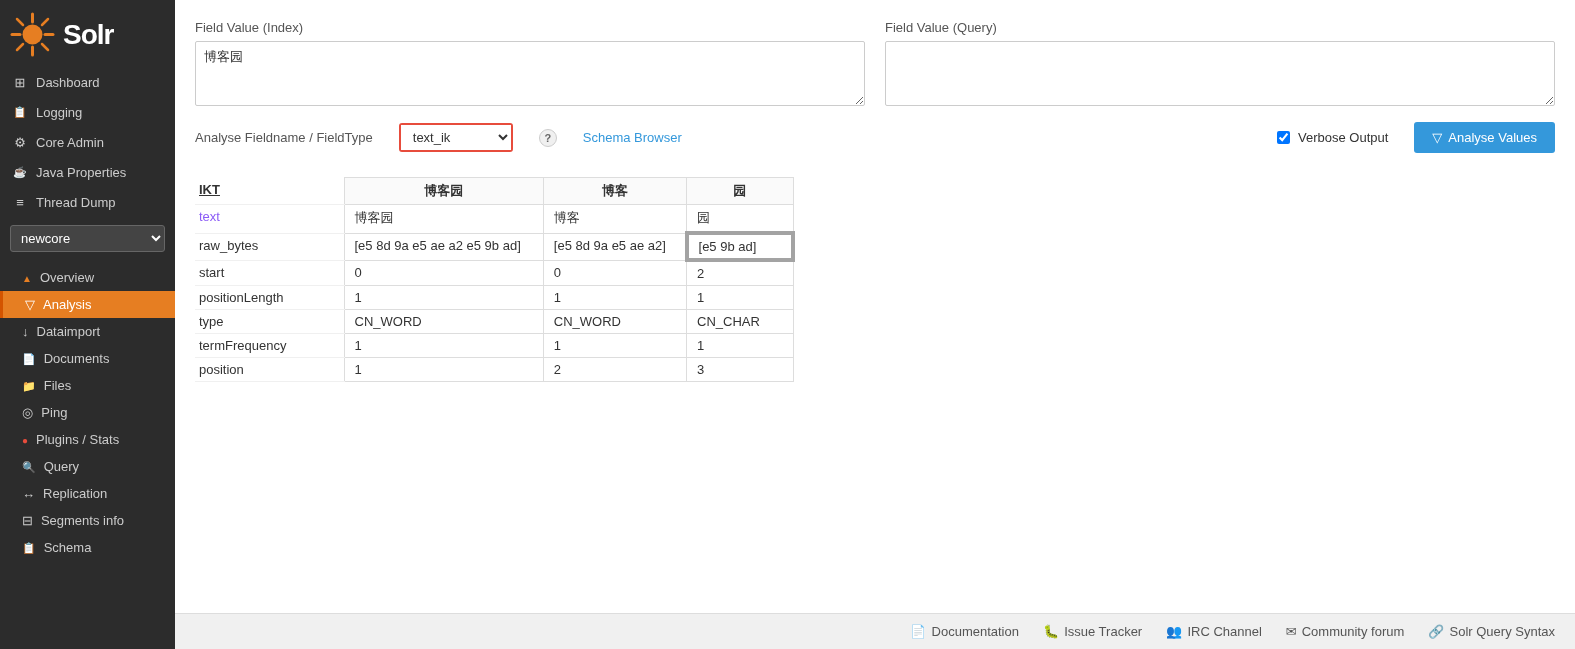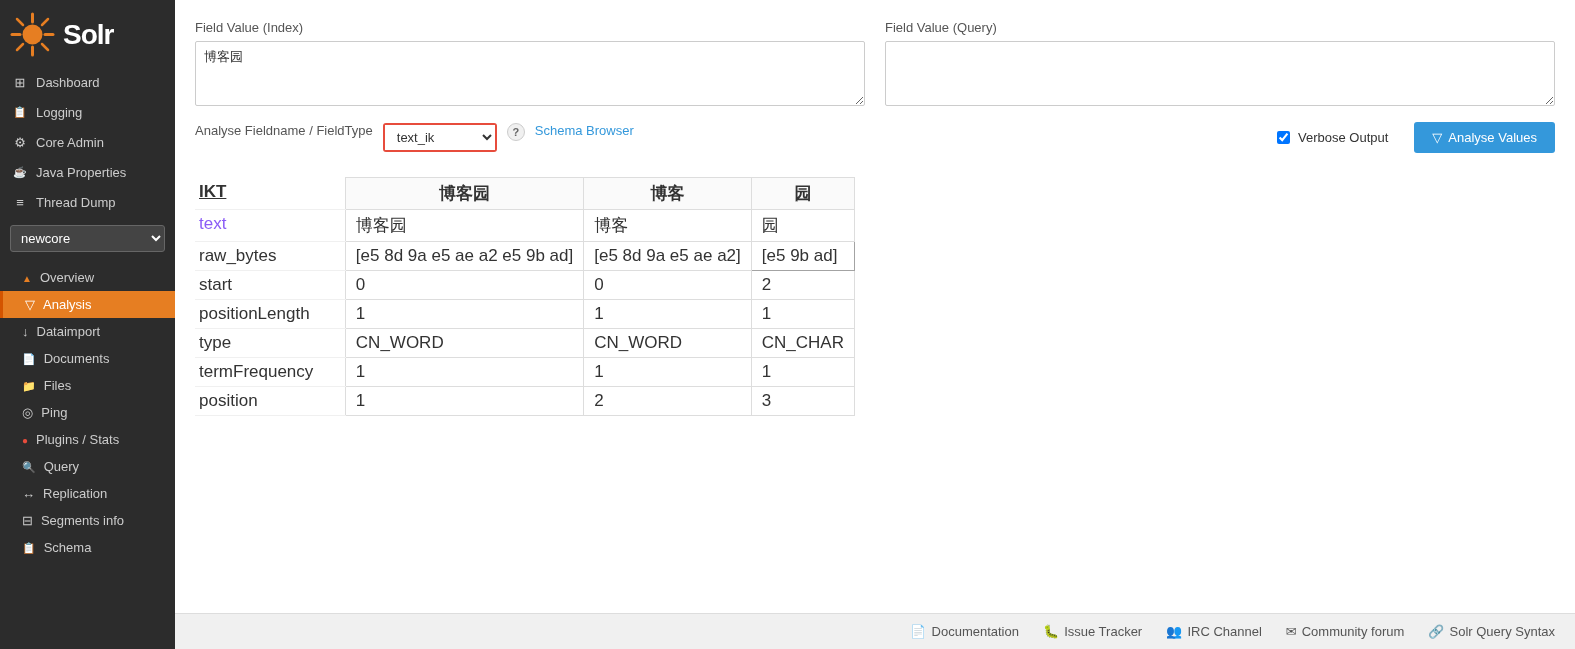--- a/index.html
+++ b/index.html
@@ -28,35 +28,35 @@
     .main { flex: 1; display: flex; flex-direction: column; overflow: hidden; }
     .content-area { flex: 1; padding: 20px; background: #fff; display: flex; flex-direction: column; gap: 16px; }
 
     
     .panels-row { display: flex; gap: 20px; }
     .panel { flex: 1; display: flex; flex-direction: column; gap: 6px; }
     .panel-label { font-size: 13px; color: #555; font-weight: normal; }
     .panel textarea { width: 100%; height: 65px; border: 1px solid #ccc; border-radius: 2px; padding: 6px 8px; font-size: 13px; resize: vertical; color: #333; font-family: Arial, sans-serif; }
 
     
-    .analyse-row { display: flex; align-items: flex-start; gap: 10px; flex-wrap: wrap; }
+    .analyse-row { display: flex; align-items: center; gap: 26px; flex-wrap: wrap; }
     .analyse-label { font-size: 13px; color: #555; }
     .fieldtype-select-wrapper { border: 2.5px solid #e74c3c; border-radius: 3px; }
     .fieldtype-select { border: none; outline: none; padding: 4px 8px; font-size: 13px; background: #fff; cursor: pointer; min-width: 110px; color: #333; }
     .help-icon { width: 18px; height: 18px; border-radius: 50%; background: #f0f0f0; border: 1px solid #ccc; display: inline-flex; align-items: center; justify-content: center; font-size: 11px; color: #666; cursor: pointer; font-weight: bold; }
     .schema-browser-link { color: #3498db; text-decoration: none; cursor: pointer; font-size: 13px; }
 
     
     .verbose-row { display: flex; align-items: center; gap: 8px; }
     .verbose-row input[type=checkbox] { cursor: pointer; }
     .analyse-btn { background: #3498db; color: #fff; border: none; padding: 8px 18px; font-size: 13px; border-radius: 3px; cursor: pointer; display: flex; align-items: center; gap: 6px; margin-left: auto; }
 
     
     .analysis-table-wrapper { overflow-x: auto; margin-top: 8px; }
-    .analysis-table { border-collapse: collapse; font-size: 17px; min-width: 600px; }
+    .analysis-table { border-collapse: collapse; font-size: 13px; min-width: 600px; }
     .analysis-table th, .analysis-table td { padding: 4px 12px 4px 4px; text-align: left; vertical-align: top; color: #333; }
     .analysis-table tr td { border-bottom: 1px solid #f0f0f0; }
 
     
     .footer { background: #f0f0f0; border-top: 1px solid #ddd; padding: 10px 20px; display: flex; align-items: center; justify-content: flex-end; gap: 24px; font-size: 13px; color: #555; }
     .footer a { color: #555; text-decoration: none; display: flex; align-items: center; gap: 5px; cursor: pointer; }
 
     
     .icon-dashboard::before { content: '⊞'; }
     .icon-logging::before { content: '📋'; font-size: 11px; }
@@ -233,21 +233,21 @@
       <td style="min-width:20px;"></td>
       <td style="border:1px solid #ddd; padding:4px 10px; min-width:160px; background:#fff;">博客园</td>
       <td style="border:1px solid #ddd; padding:4px 10px; min-width:120px; background:#fff;">博客</td>
       <td style="border:1px solid #ddd; padding:4px 10px; min-width:100px; background:#fff;">园</td>
     </tr>
               <tr>
       <td style="font-weight:normal; color:#333; min-width:120px;">raw_bytes</td>
       <td style="min-width:20px;"></td>
       <td style="border:1px solid #ddd; padding:4px 10px; min-width:160px; background:#fff;">[e5 8d 9a e5 ae a2 e5 9b ad]</td>
       <td style="border:1px solid #ddd; padding:4px 10px; min-width:120px; background:#fff;">[e5 8d 9a e5 ae a2]</td>
-      <td style="border:1px solid #a3a3a3; padding:4px 10px; min-width:100px; background:#fff;">[e5 9b ad]</td>
+      <td style="border:4px solid #a3a3a3; padding:4px 10px; min-width:100px; background:#fff;">[e5 9b ad]</td>
     </tr>
               <tr>
       <td style="font-weight:normal; color:#333; min-width:120px;">start</td>
       <td style="min-width:20px;"></td>
       <td style="border:1px solid #ddd; padding:4px 10px; min-width:160px; background:#fff;">0</td>
       <td style="border:1px solid #ddd; padding:4px 10px; min-width:120px; background:#fff;">0</td>
       <td style="border:1px solid #ddd; padding:4px 10px; min-width:100px; background:#fff;">2</td>
     </tr>
               <tr>
       <td style="font-weight:normal; color:#333; min-width:120px;">positionLength</td>

